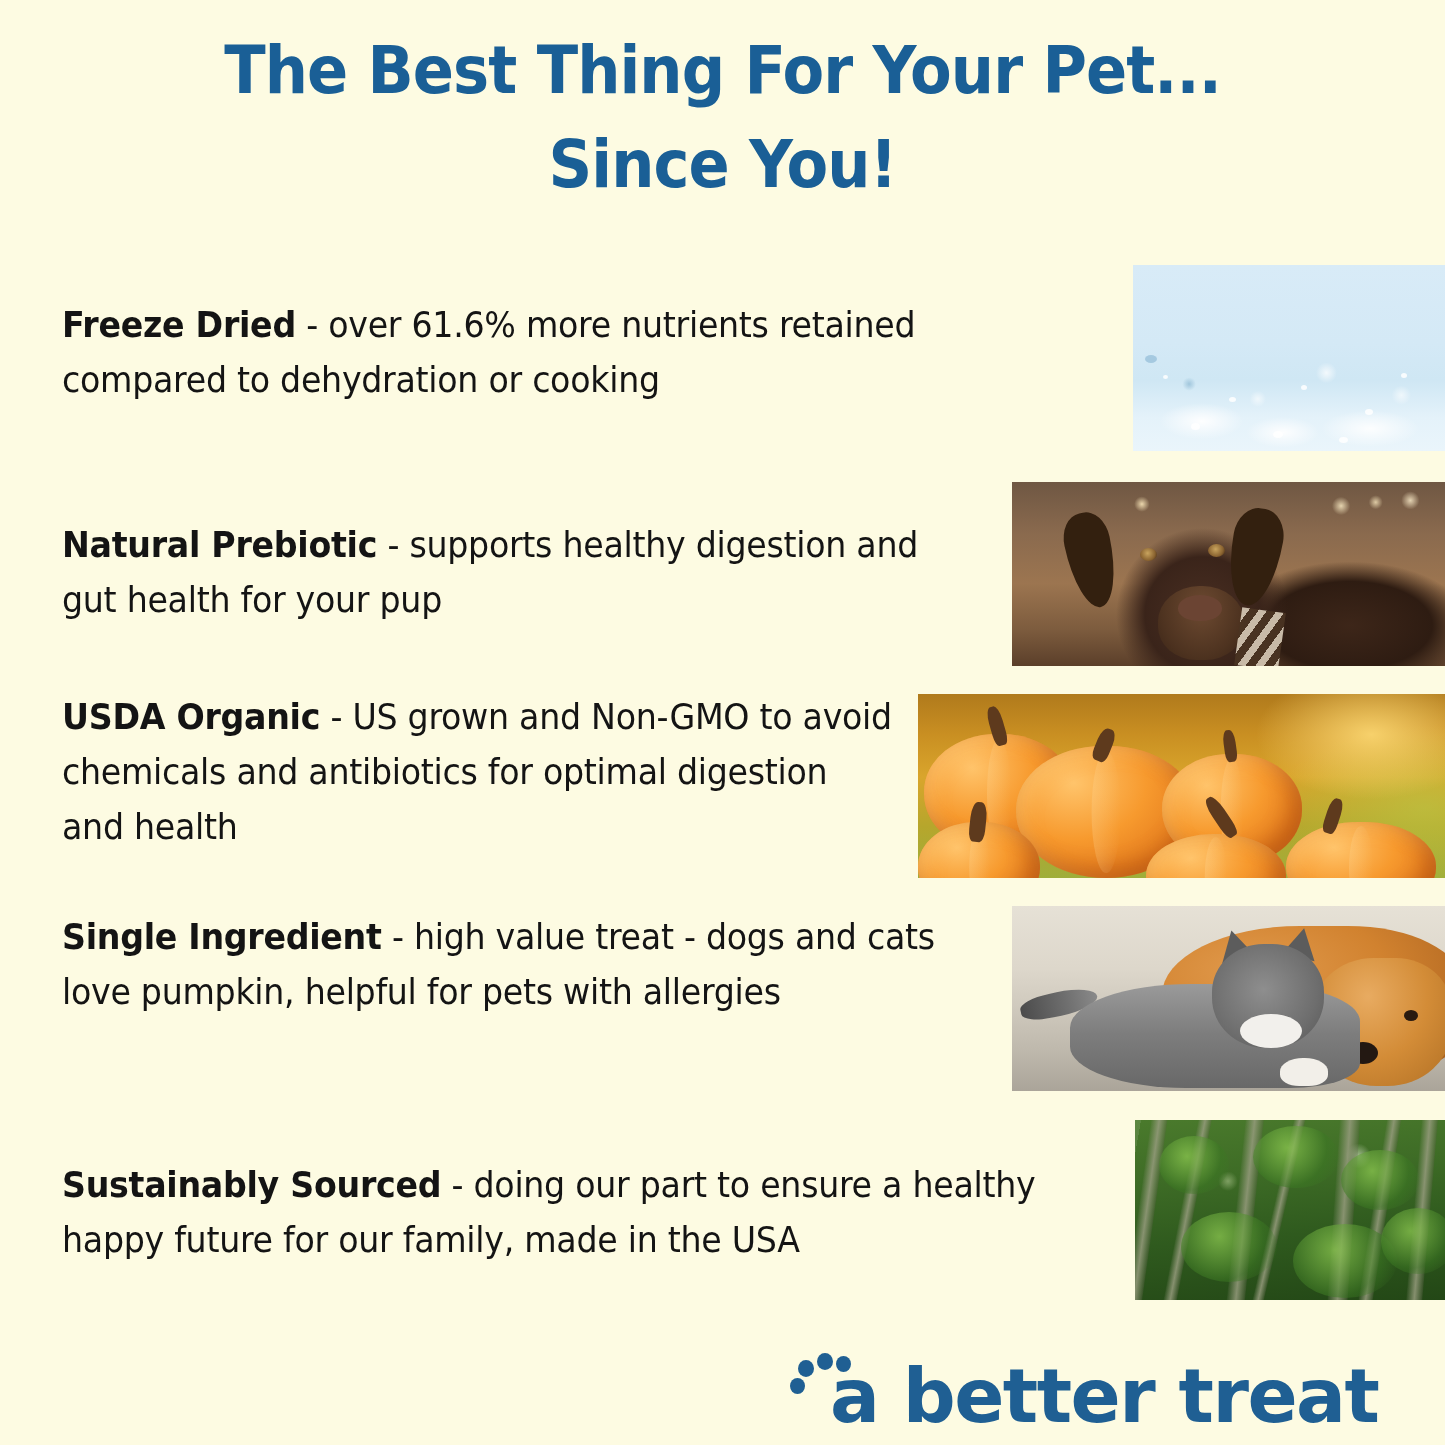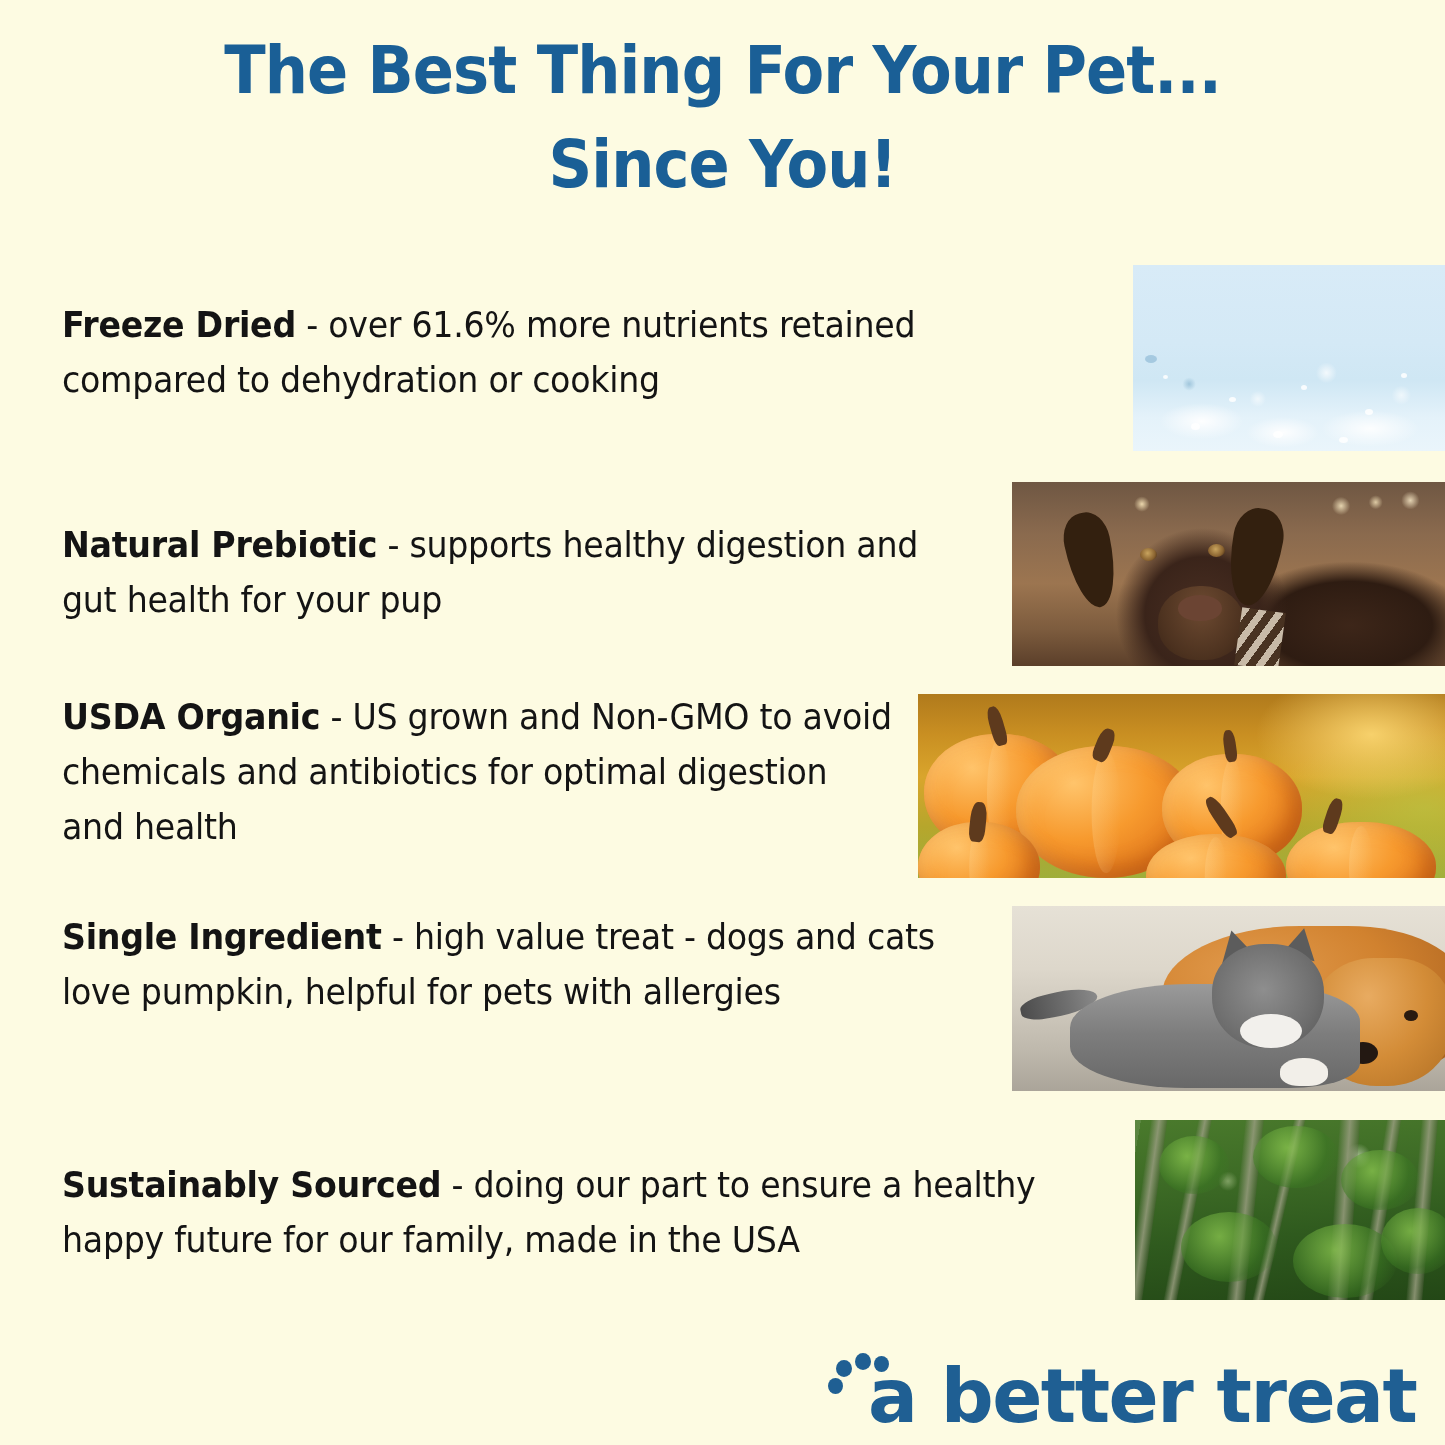--- a/index.html
+++ b/index.html
@@ -247,21 +247,21 @@
   }
   .f1 { top: 298px; width: 1000px; }
   .f2 { top: 518px; width: 930px; }
   .f3 { top: 690px; width: 880px; }
   .f4 { top: 910px; width: 940px; }
   .f5 { top: 1158px; width: 1050px; }
 
   
   .logo {
     position: absolute;
-    left: 826px;
+    left: 788px;
     top: 1352px;
     width: 600px;
     height: 92px;
   }
   .logo-paw {
     position: absolute;
     left: 2px;
     top: 0px;
     width: 62px;
     height: 70px;

